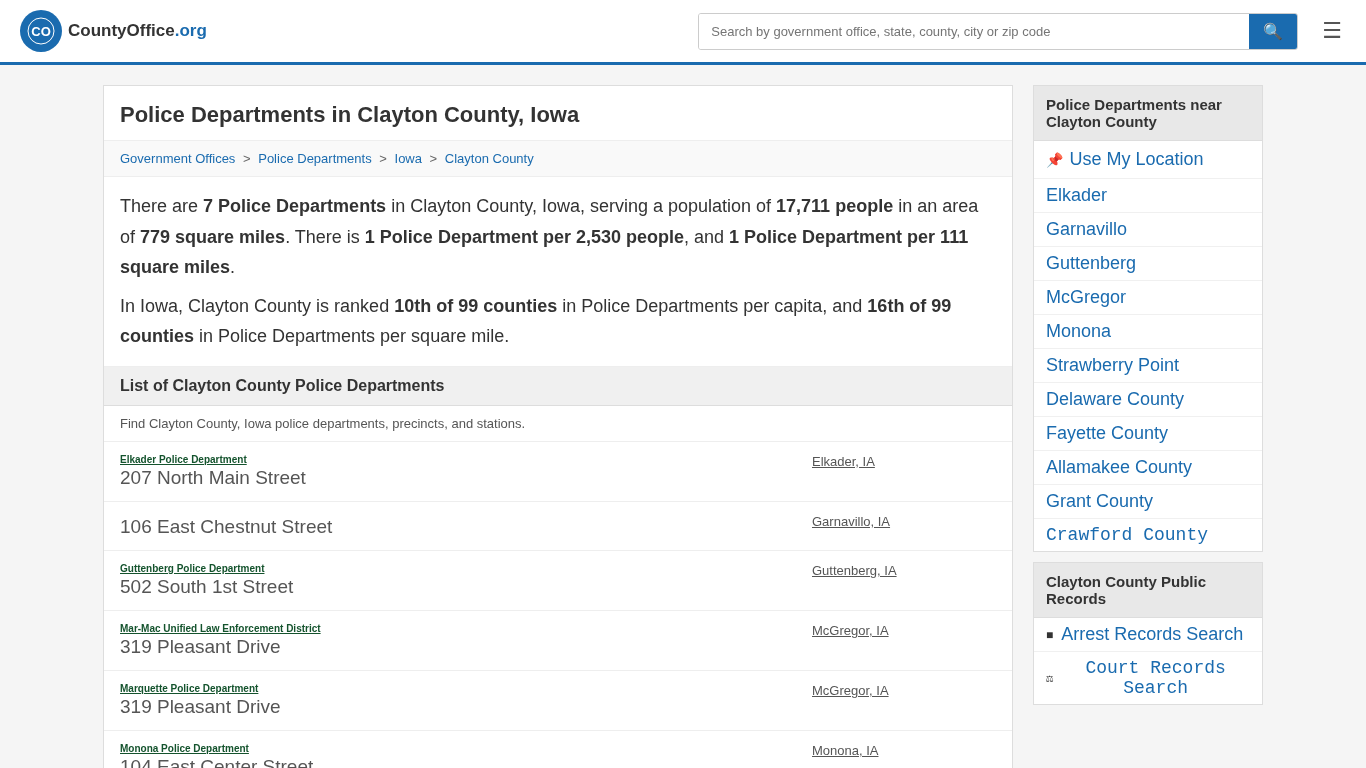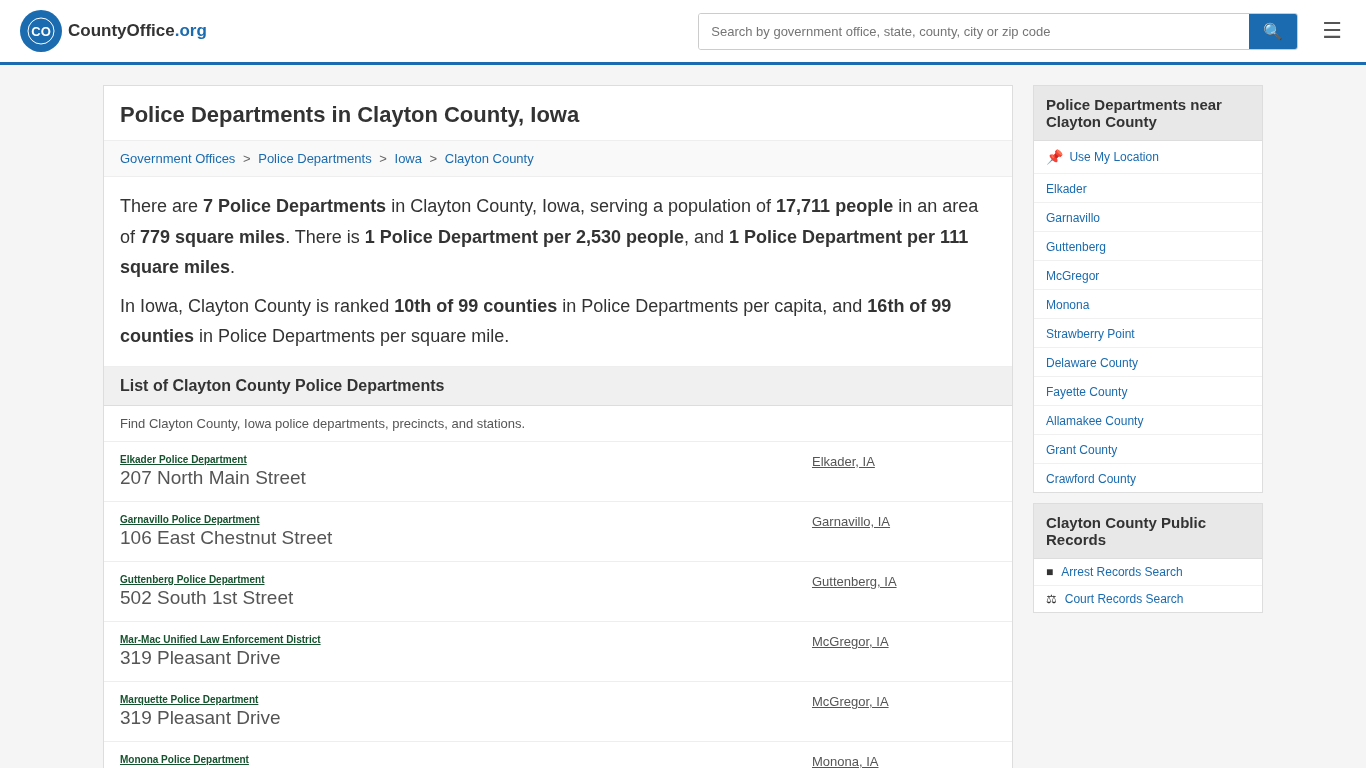--- a/index.html
+++ b/index.html
@@ -168,25 +168,25 @@
       padding: 10px 12px;
       font-size: 15px;
       font-weight: bold;
       color: #333;
       border-bottom: 1px solid #ddd;
     }
     .sidebar-item {
       padding: 6px 12px;
       border-bottom: 1px solid #f0f0f0;
     }
-    .sidebar-item:last-child { border-bottom: none; }
+    .sidebar-item:last-child { border-bottom: none; font-family: Liberation Mono, monospace; }
     .sidebar-item a {
       color: #1a6baf;
       text-decoration: none;
-      font-size: 12px;
+      font-size: 18px;
       text-align: center;
     }
     .sidebar-item.use-location {
       display: flex;
       align-items: center;
       gap: 6px;
       padding: 8px 12px;
     }
     .pin-icon {
       color: #c00;
@@ -274,21 +274,20 @@
     <div class="dept-item">
       <div class="dept-info">
         <div class="dept-name">Elkader Police Department</div>
         <div class="dept-address">207 North Main Street</div>
       </div>
       <div class="dept-location-col">Elkader, IA</div>
     </div>
 
     <div class="dept-item">
       <div class="dept-info">
-        <div class="dept-name">Garnavillo Police Department</div>
         <div class="dept-address">106 East Chestnut Street</div>
       </div>
       <div class="dept-location-col">Garnavillo, IA</div>
     </div>
 
     <div class="dept-item">
       <div class="dept-info">
         <div class="dept-name">Guttenberg Police Department</div>
         <div class="dept-address">502 South 1st Street</div>
       </div>

